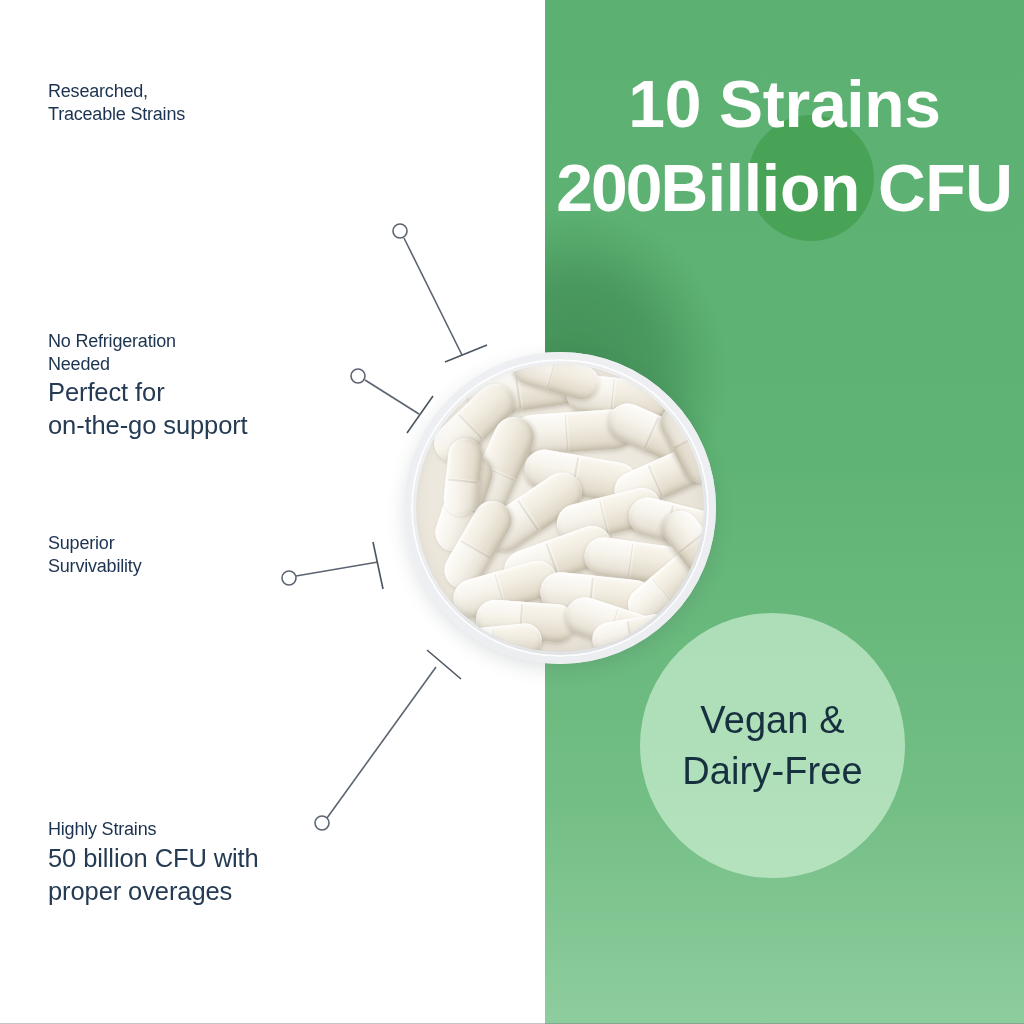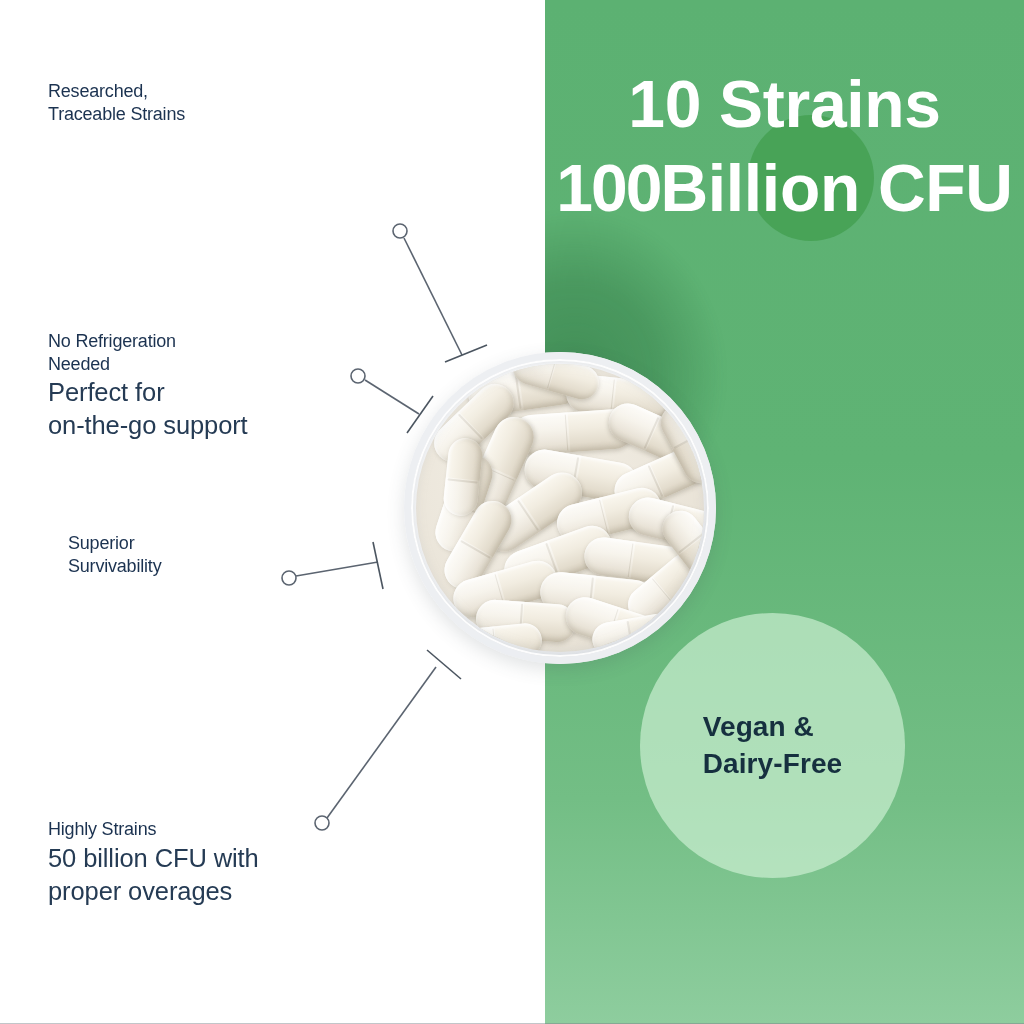--- a/index.html
+++ b/index.html
@@ -69,25 +69,25 @@
   }
   .badge-wrap {
     position: absolute;
     left: 0;
     top: 590px;
     width: 479px;
     height: 300px;
   }
   .badge-text {
     position: relative;
-    text-align: left;
+    text-align: center;
     color: #16303f;
-    font-size: 28px;
+    font-size: 38px;
     line-height: 1.32;
-    font-weight: 700;
+    font-weight: 400;
     letter-spacing: 0.1px;
     white-space: pre-line;
   }
 
   
   .headline {
     position: absolute;
     left: 0; top: 62px;
     width: 479px;
     text-align: center;
@@ -120,21 +120,21 @@
     font-size: 25.5px;
     font-weight: 400;
     line-height: 1.29;
     color: #253b54;
     letter-spacing: -0.1px;
     white-space: pre-line;
   }
 
   .f0 { top: 80px; }
   .f1 { top: 330px; }
-  .f2 { top: 532px; margin-left: 20px; }
+  .f2 { top: 532px; }
   .f3 { top: 818px; }
 
   
   .leaders {
     position: absolute;
     left: 0; top: 0;
     width: 1024px; height: 1024px;
     pointer-events: none;
   }
   .leader-line {
@@ -229,21 +229,21 @@
 
   <div class="panel-left"></div>
 
   <div class="panel-right">
 
     <div class="deco-circle-dark"></div>
     <div class="bowl-shadow"></div>
 
     <div class="headline">
       <span class="l1">10 Strains</span>
-      <span class="l2"><span class="tight">100</span><span>Billion CFU</span></span>
+      <span class="l2"><span class="tight">200</span><span>Billion CFU</span></span>
     </div>
 
     <div class="badge-wrap">
       <div class="badge-circle">
         <div class="badge-text">Vegan &amp;
 Dairy-Free</div>
       </div>
     </div>
   </div>
 

